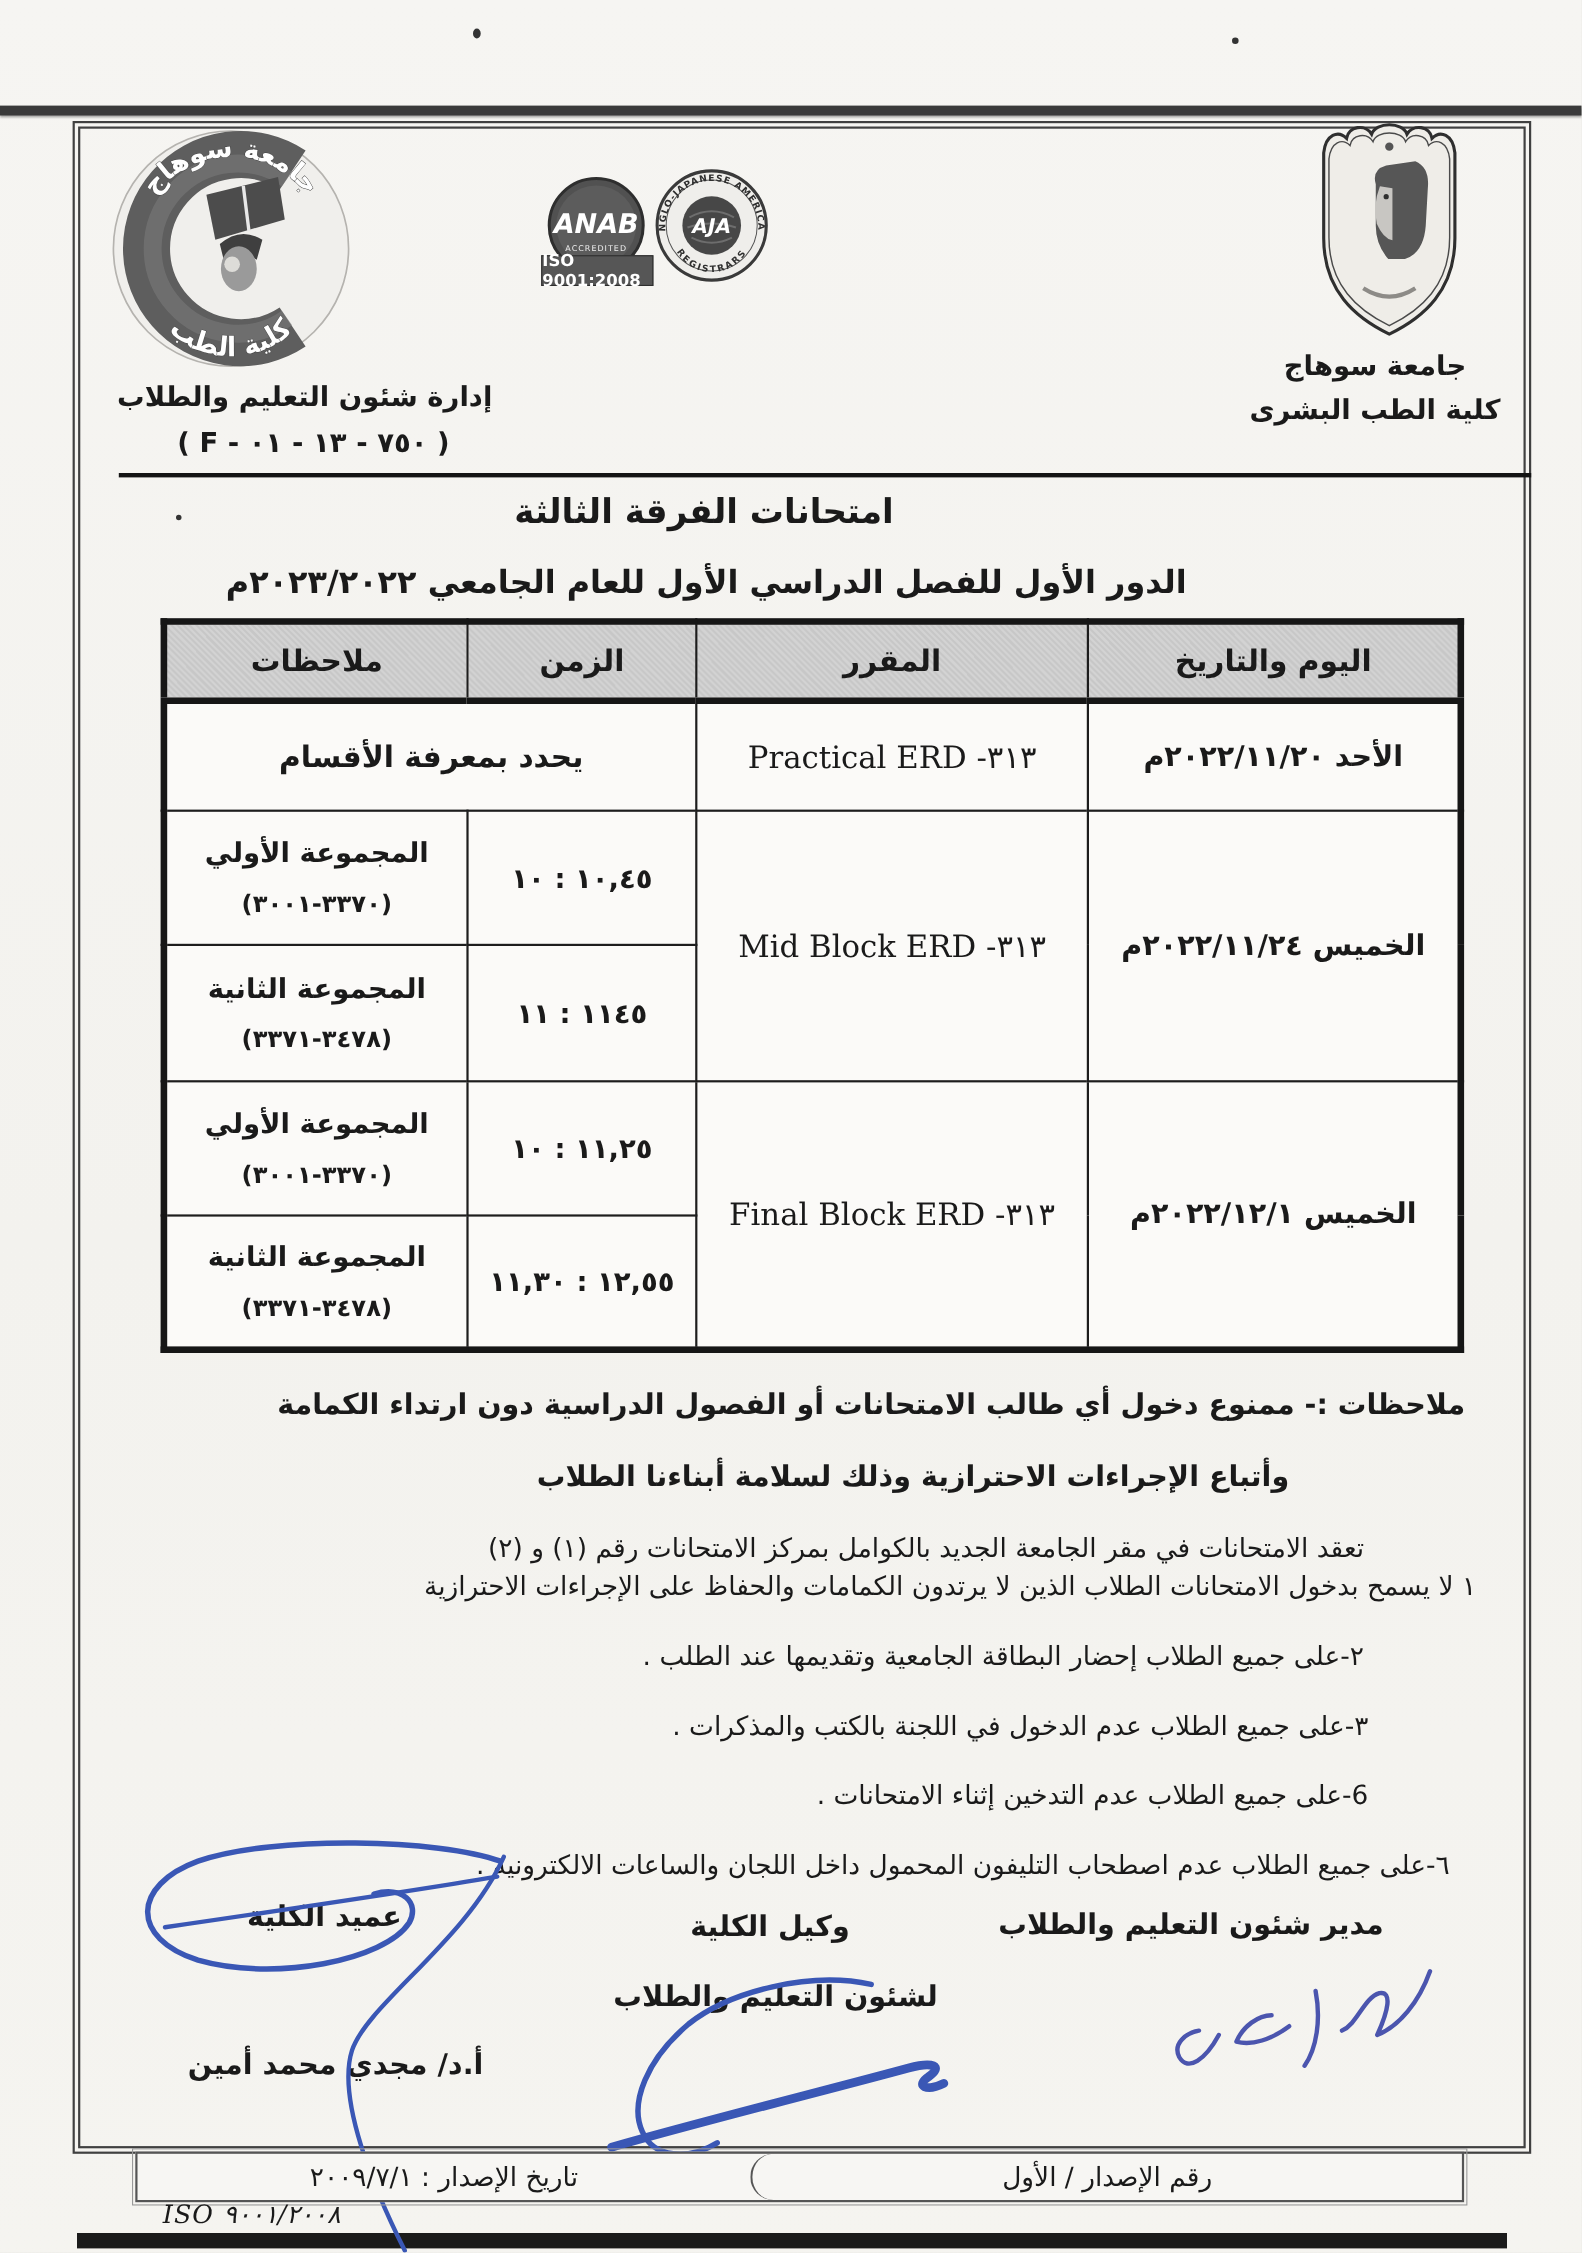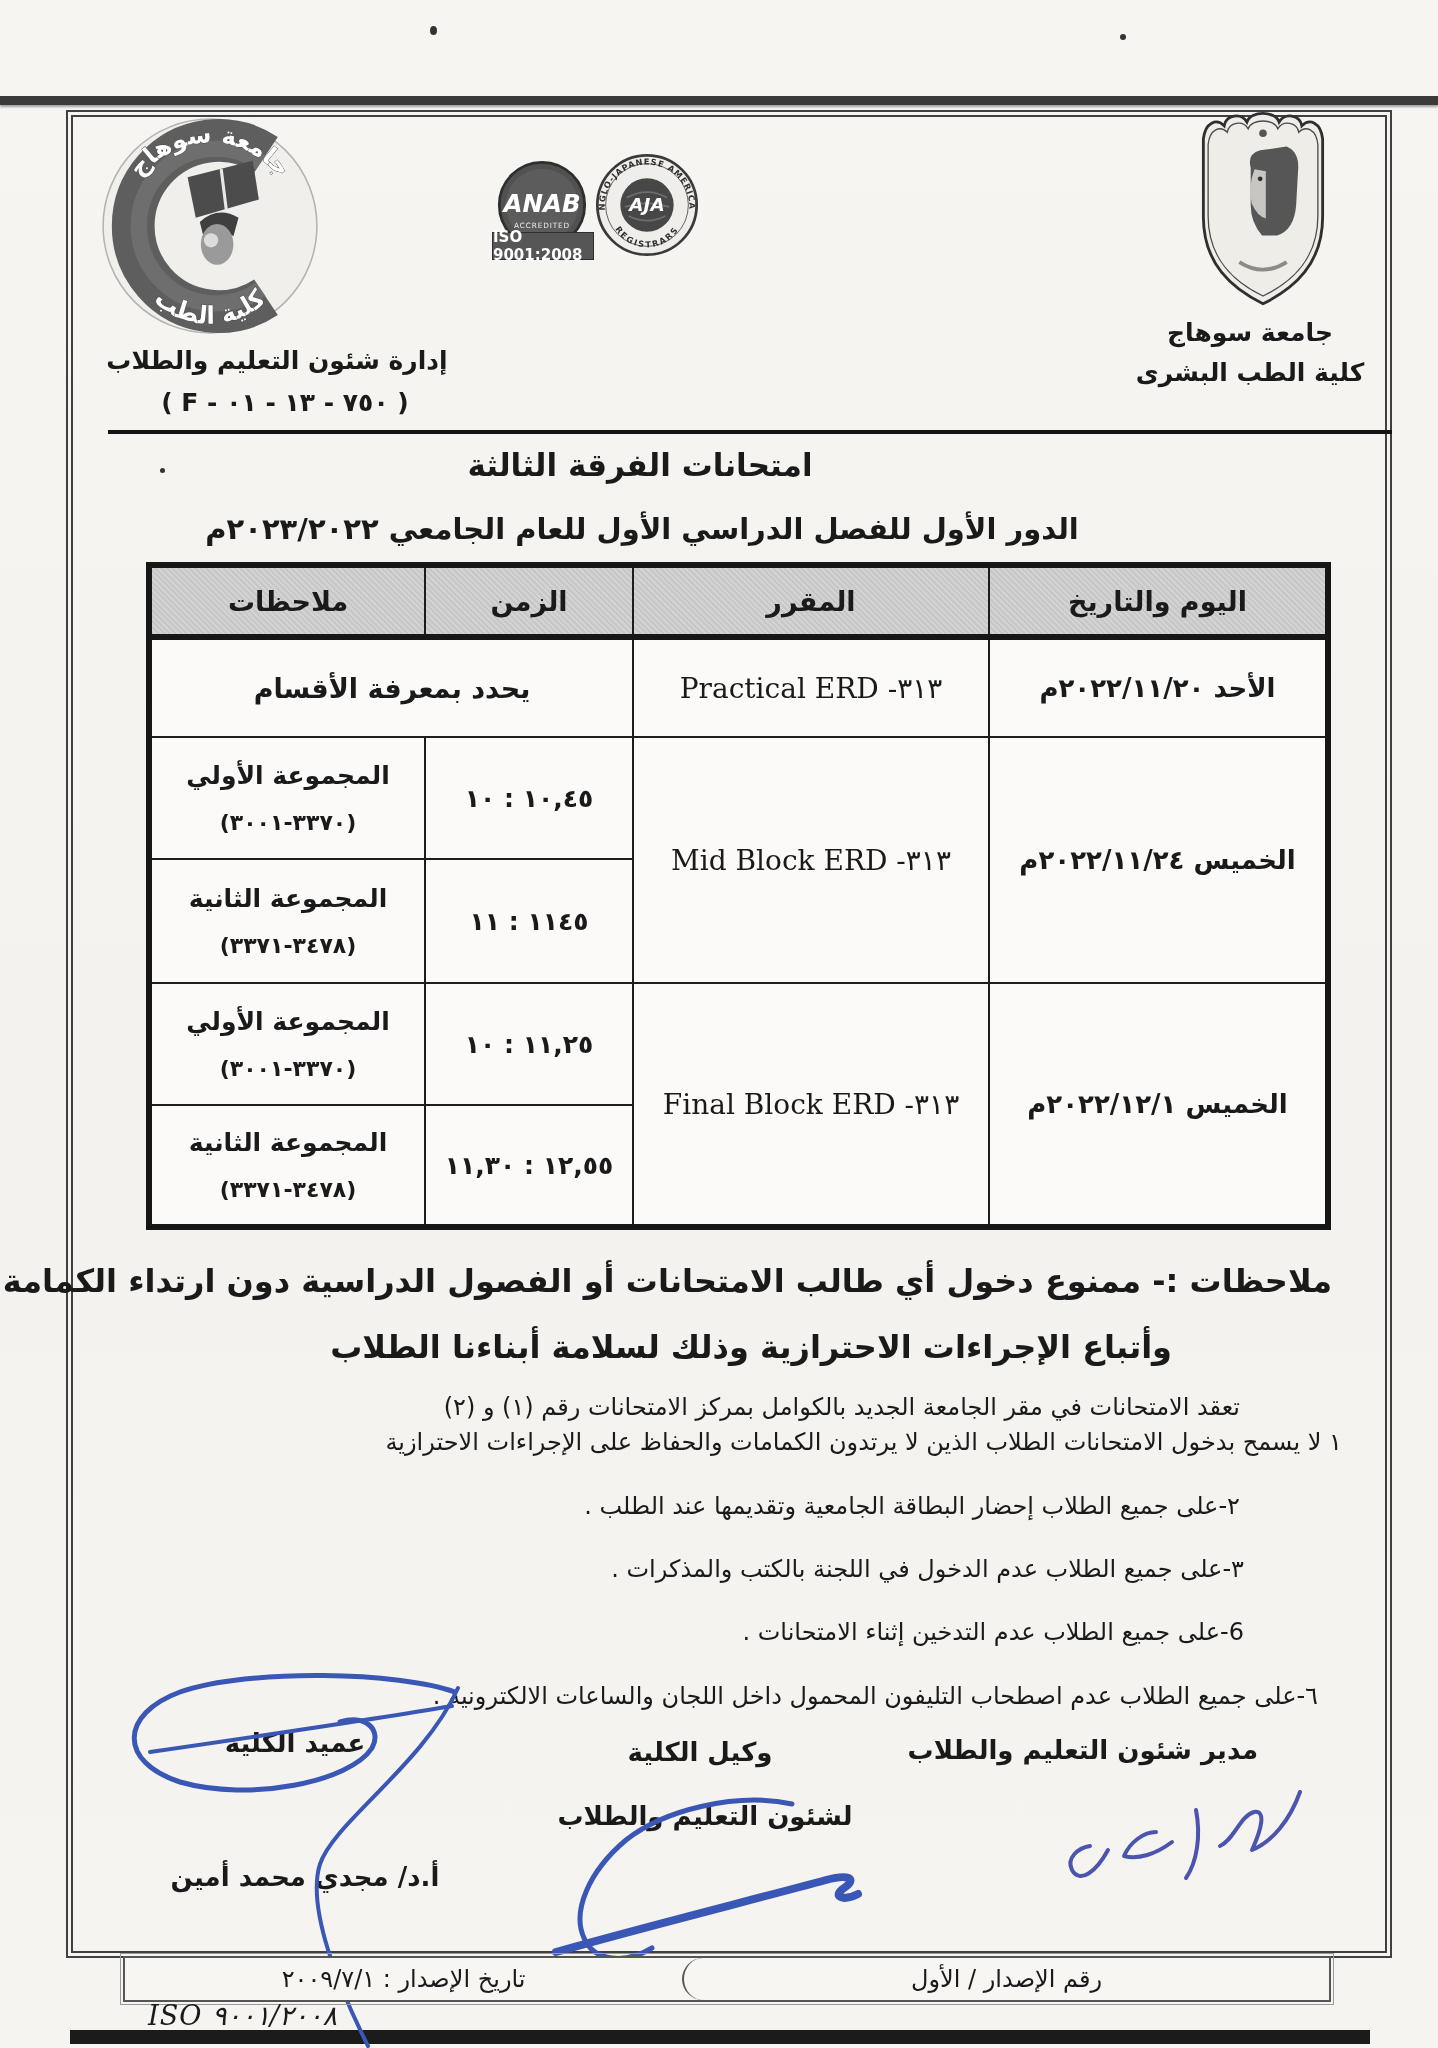--- a/index.html
+++ b/index.html
@@ -33,28 +33,28 @@
     border-bottom:6px solid #161616;
     font-size:27px;font-weight:bold;height:66px;
   }
   .cell-date{font-size:26px;font-weight:bold;}
   .cell-course{font-family:"DejaVu Serif","Liberation Serif",serif;font-size:28px;font-weight:normal;}
   .cell-note-merged{font-size:27px;font-weight:bold;}
   .grp-label{font-size:25px;font-weight:bold;display:block;}
   .grp-range{font-size:22px;font-weight:bold;display:block;margin-top:20px;}
   .cell-time{font-size:25px;font-weight:bold;border-radius:31px;}
   .note-line{position:absolute;white-space:nowrap;}
-  .n-bold{font-size:32px;font-weight:bold;}
+  .n-bold{font-size:26px;font-weight:bold;}
   .n-reg{font-size:24px;font-weight:normal;}
   .sig-title{position:absolute;font-size:26px;font-weight:bold;white-space:nowrap;}
   .footer-table{position:absolute;left:123px;top:1956px;width:1208px;height:46px;display:flex;flex-direction:row-reverse;border:2px solid #555;outline:1px solid #999;outline-offset:2px;box-sizing:border-box;background:#f7f6f3;}
   .footer-cell{display:flex;align-items:center;justify-content:center;font-size:24px;height:100%;box-sizing:border-box;}
   .footer-cell.first{width:648px;border-left:2px solid #555;border-radius:21px;}
   .footer-cell.second{width:558px;}
-  .iso-line{position:absolute;left:148px;top:2000px;width:320px;font-family:"DejaVu Serif",serif;font-style:italic;font-size:27px;letter-spacing:1px;}
+  .iso-line{position:absolute;left:148px;top:2000px;width:320px;font-family:"DejaVu Serif",serif;font-style:italic;font-size:23px;letter-spacing:1px;}
   svg text{font-family:"DejaVu Sans",sans-serif;}
   .pen{fill:none;stroke-linecap:round;stroke-linejoin:round;}
 </style>
 </head>
 <body>
 
 <div class="page">
 
   <div class="scan-top"></div>
   <div class="frame"></div>

